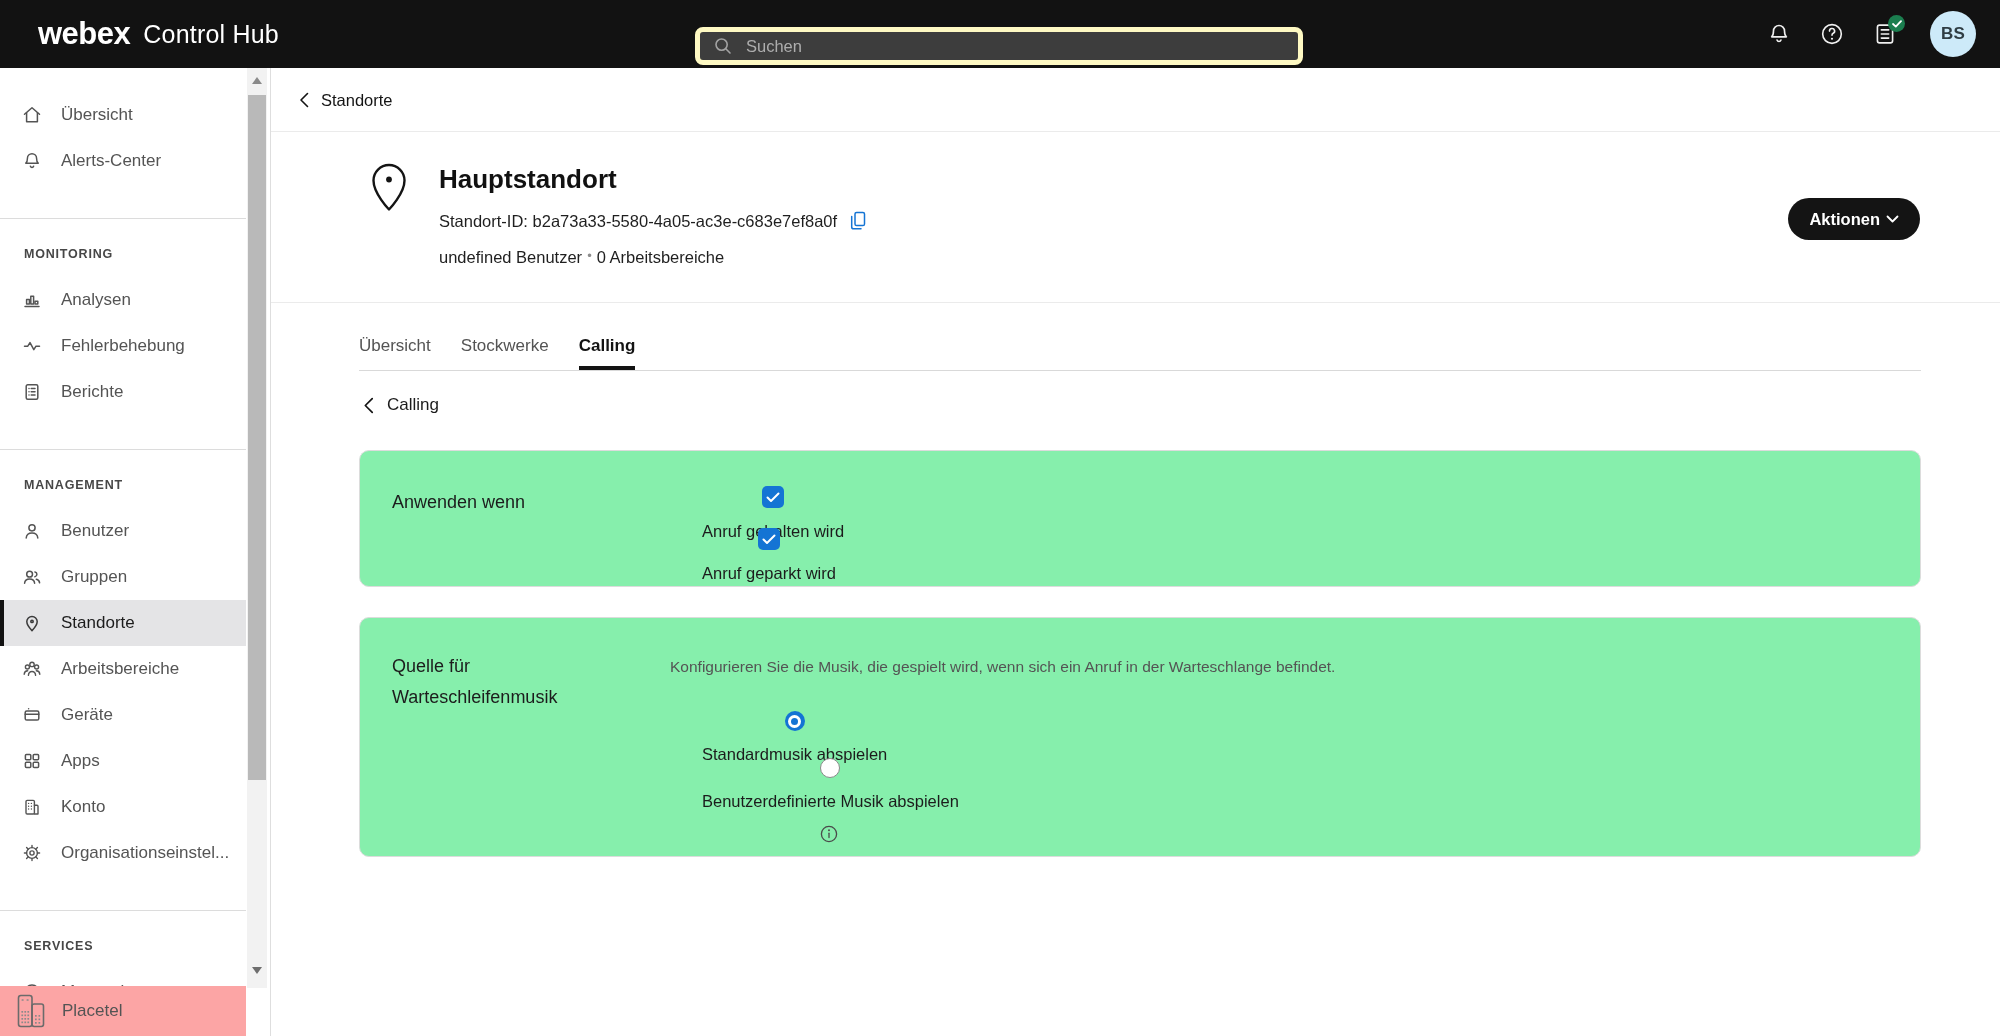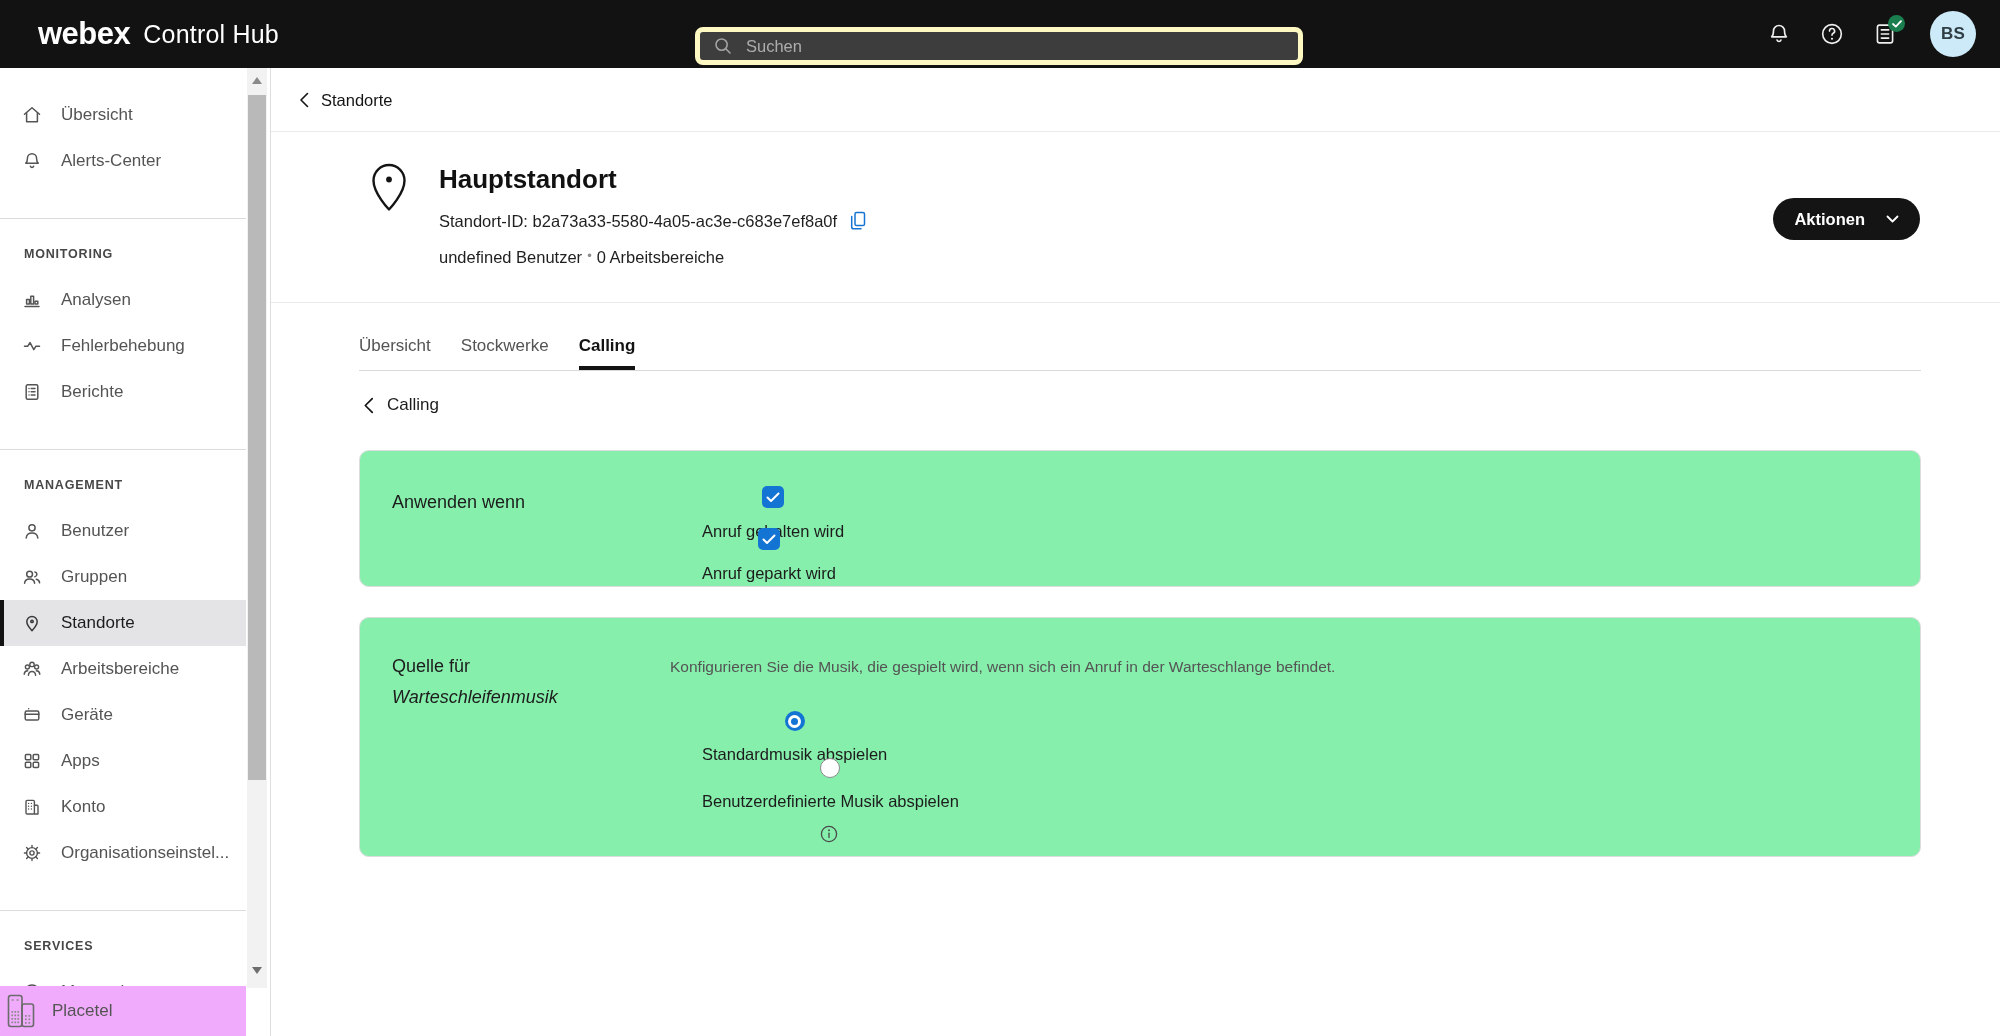--- a/index.html
+++ b/index.html
@@ -30,22 +30,22 @@
     border-right:1px solid #dedede; z-index:20; }
   .nav-scroll { position:absolute; top:0; left:0; width:246px; height:920px; overflow:hidden; padding-top:24px; }
   .nav-item { height:46px; display:flex; align-items:center; padding-left:20px; color:#545454;
     font-size:17px; position:relative; cursor:pointer; white-space:nowrap; }
   .nav-item.selected { background:#e4e4e6; color:#1c1c1c; }
   .nav-item.selected::before { content:""; position:absolute; left:0; top:0; bottom:0; width:4px; background:#121212; }
   .nav-icon { width:24px; height:24px; margin-right:17px; display:flex; align-items:center; justify-content:center; flex:none; }
   .nav-header { height:46px; display:flex; align-items:center; padding-left:24px; font-size:12.5px;
     font-weight:700; color:#474747; letter-spacing:0.8px; }
   .nav-divider { height:1px; background:#dcdcdc; margin-top:34px; margin-bottom:12px; }
-  .nav-pinned { position:absolute; left:0; bottom:0; width:246px; height:50px; background:#f0abfc;
-    display:flex; align-items:center; padding-left:4px; color:#545454; font-size:17px; cursor:pointer; }
+  .nav-pinned { position:absolute; left:0; bottom:0; width:246px; height:50px; background:#fca5a5;
+    display:flex; align-items:center; padding-left:14px; color:#545454; font-size:17px; cursor:pointer; }
   .pin-icon { width:36px; height:38px; margin-right:12px; display:flex; align-items:center; justify-content:center; }
 
   
   .scrollbar { position:absolute; top:0; right:3px; width:20px; height:920px; background:#f2f2f2; }
   .sb-thumb { position:absolute; top:27px; left:1px; width:18px; height:685px; background:#b9b9b9; cursor:pointer; }
   .sb-up { position:absolute; top:9px; left:5px; width:0; height:0; border-left:5px solid transparent;
     border-right:5px solid transparent; border-bottom:7px solid #8a8a8a; cursor:pointer; }
   .sb-down { position:absolute; bottom:14px; left:5px; width:0; height:0; border-left:5px solid transparent;
     border-right:5px solid transparent; border-top:7px solid #6e6e6e; cursor:pointer; }
 
@@ -58,21 +58,21 @@
   .loc-pin { position:absolute; left:99px; top:92px; }
   .loc-title { position:absolute; left:168px; top:96px; font-size:26px; font-weight:700; color:#111; }
   .loc-id { position:absolute; left:168px; top:142px; font-size:16.5px; color:#1f1f1f;
     display:flex; align-items:center; gap:11px; }
   .copy-btn { display:flex; align-items:center; cursor:pointer; }
   .loc-meta { position:absolute; left:168px; top:180px; font-size:16.5px; color:#1f1f1f;
     display:flex; align-items:flex-start; gap:5px; }
   .meta-dot { color:#8c8c8c; font-size:13px; }
   .actions-btn { position:absolute; right:80px; top:130px; height:42px; padding:0 21px; background:#141414;
     color:#fff; border:none; border-radius:21px; font-size:16.5px; font-weight:600;
-    display:flex; align-items:center; gap:21px; cursor:pointer; font-family:"Liberation Sans", sans-serif; }
+    display:flex; align-items:center; gap:6px; cursor:pointer; font-family:"Liberation Sans", sans-serif; }
   .header-divider { position:absolute; top:234px; left:0; right:0; height:1px; background:#ebebeb; }
 
   .tabs { position:absolute; left:88px; top:268px; display:flex; gap:30px; }
   .tab { font-size:17px; color:#545454; padding-bottom:10px; border-bottom:4px solid transparent; cursor:pointer; }
   .tab.active { color:#131313; font-weight:700; border-bottom-color:#131313; }
   .tabs-divider { position:absolute; top:302px; left:88px; width:1562px; height:1px; background:#d9d9d9; }
 
   .calling-back { position:absolute; left:92px; top:327px; display:flex; align-items:center; gap:13px;
     font-size:17px; color:#1c1c1c; cursor:pointer; }
 
@@ -409,21 +409,21 @@
               <polyline points="1.5,5.5 5,9 12.5,1.5" fill="none" stroke="#fff" stroke-width="2" stroke-linecap="round" stroke-linejoin="round"></polyline>
             </svg>
         </span>
         <span>Anruf geparkt wird</span>
       </div>
     </div>
 
     <div class="card card2">
       <div class="row-label" style="top:33px;">
         <span style="display:block;">Quelle für</span>
-        <span style="display:block;font-style:italic;">Warteschleifenmusik</span>
+        <span style="display:block;">Warteschleifenmusik</span>
       </div>
       <div class="card-desc">Konfigurieren Sie die Musik, die gespielt wird, wenn sich ein Anruf in der Warteschlange befindet.</div>
       <div class="radio-row" style="top:93px;">
         <span class="radio-sel"></span>
         <span>Standardmusik abspielen</span>
       </div>
       <div class="radio-row" style="top:140px;">
         <span class="radio-unsel"></span>
         <span>Benutzerdefinierte Musik abspielen</span>
         <span class="info-wrap">

